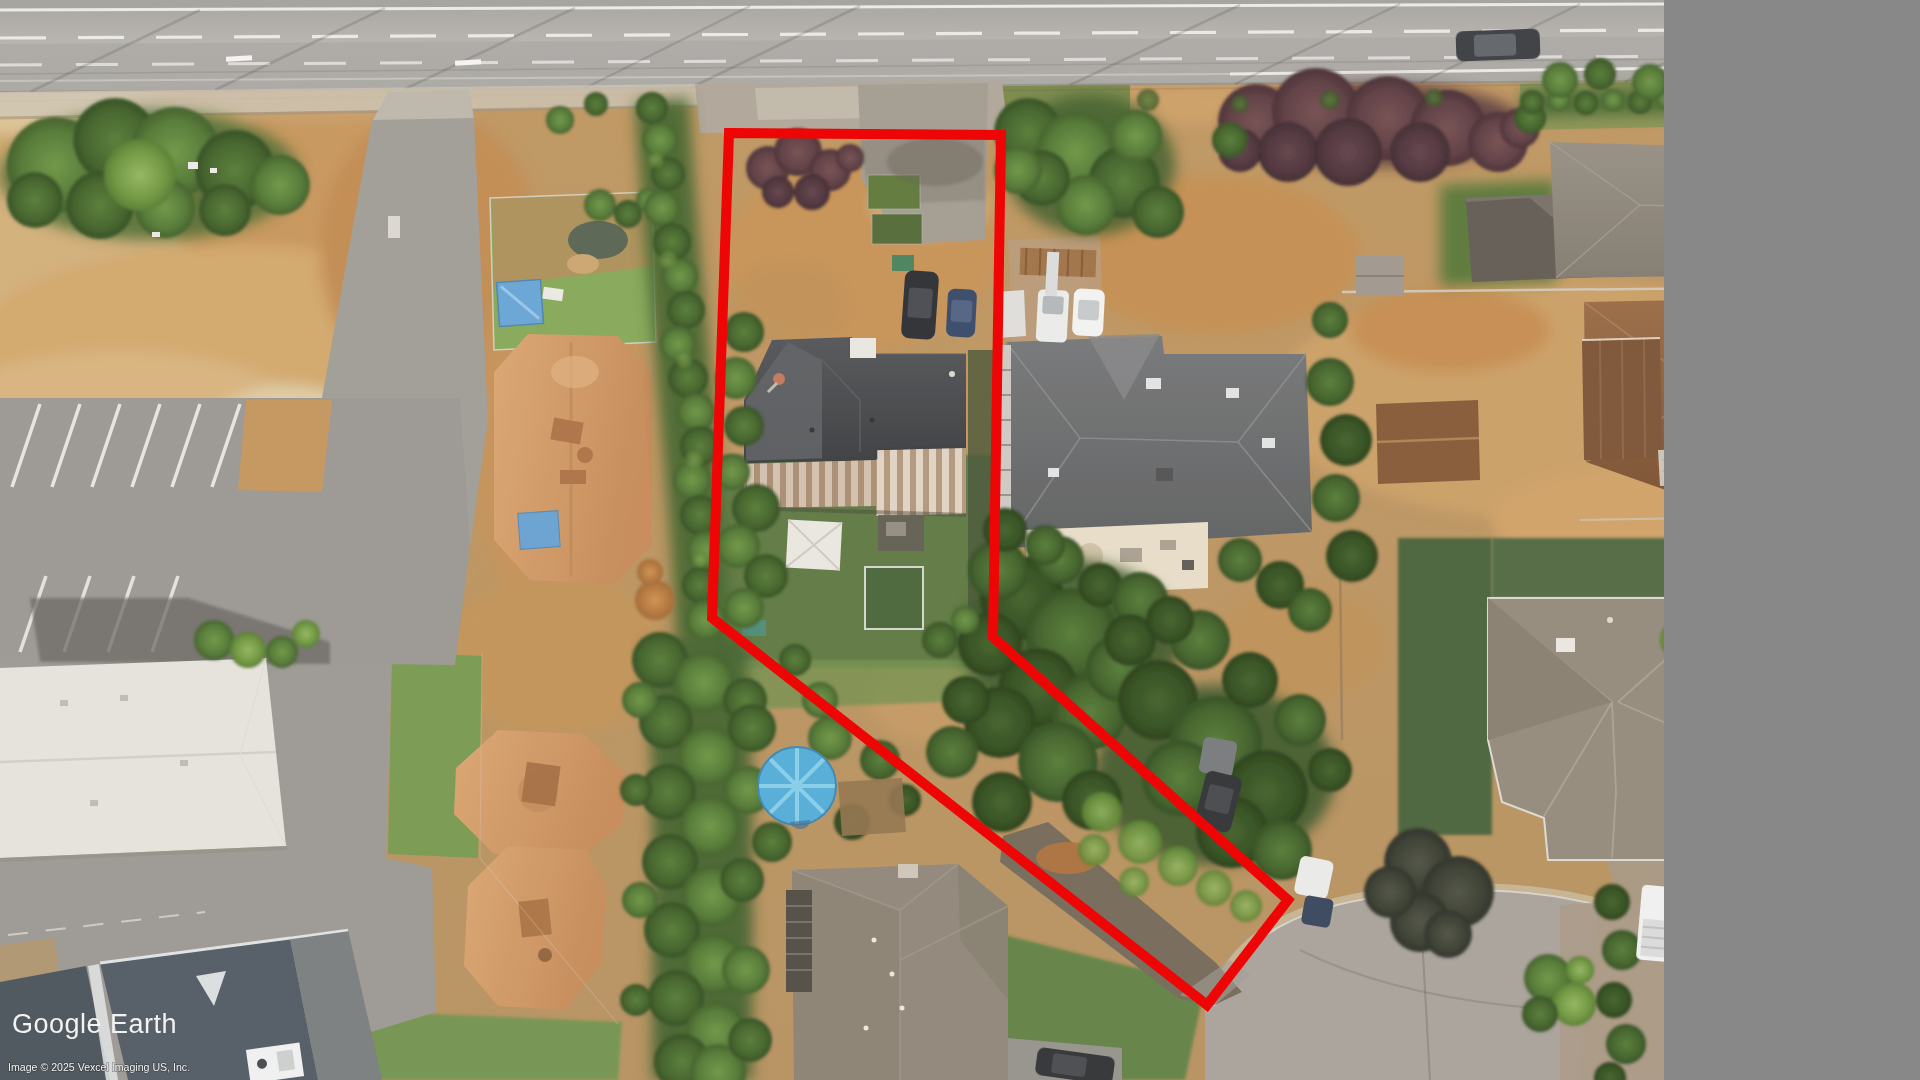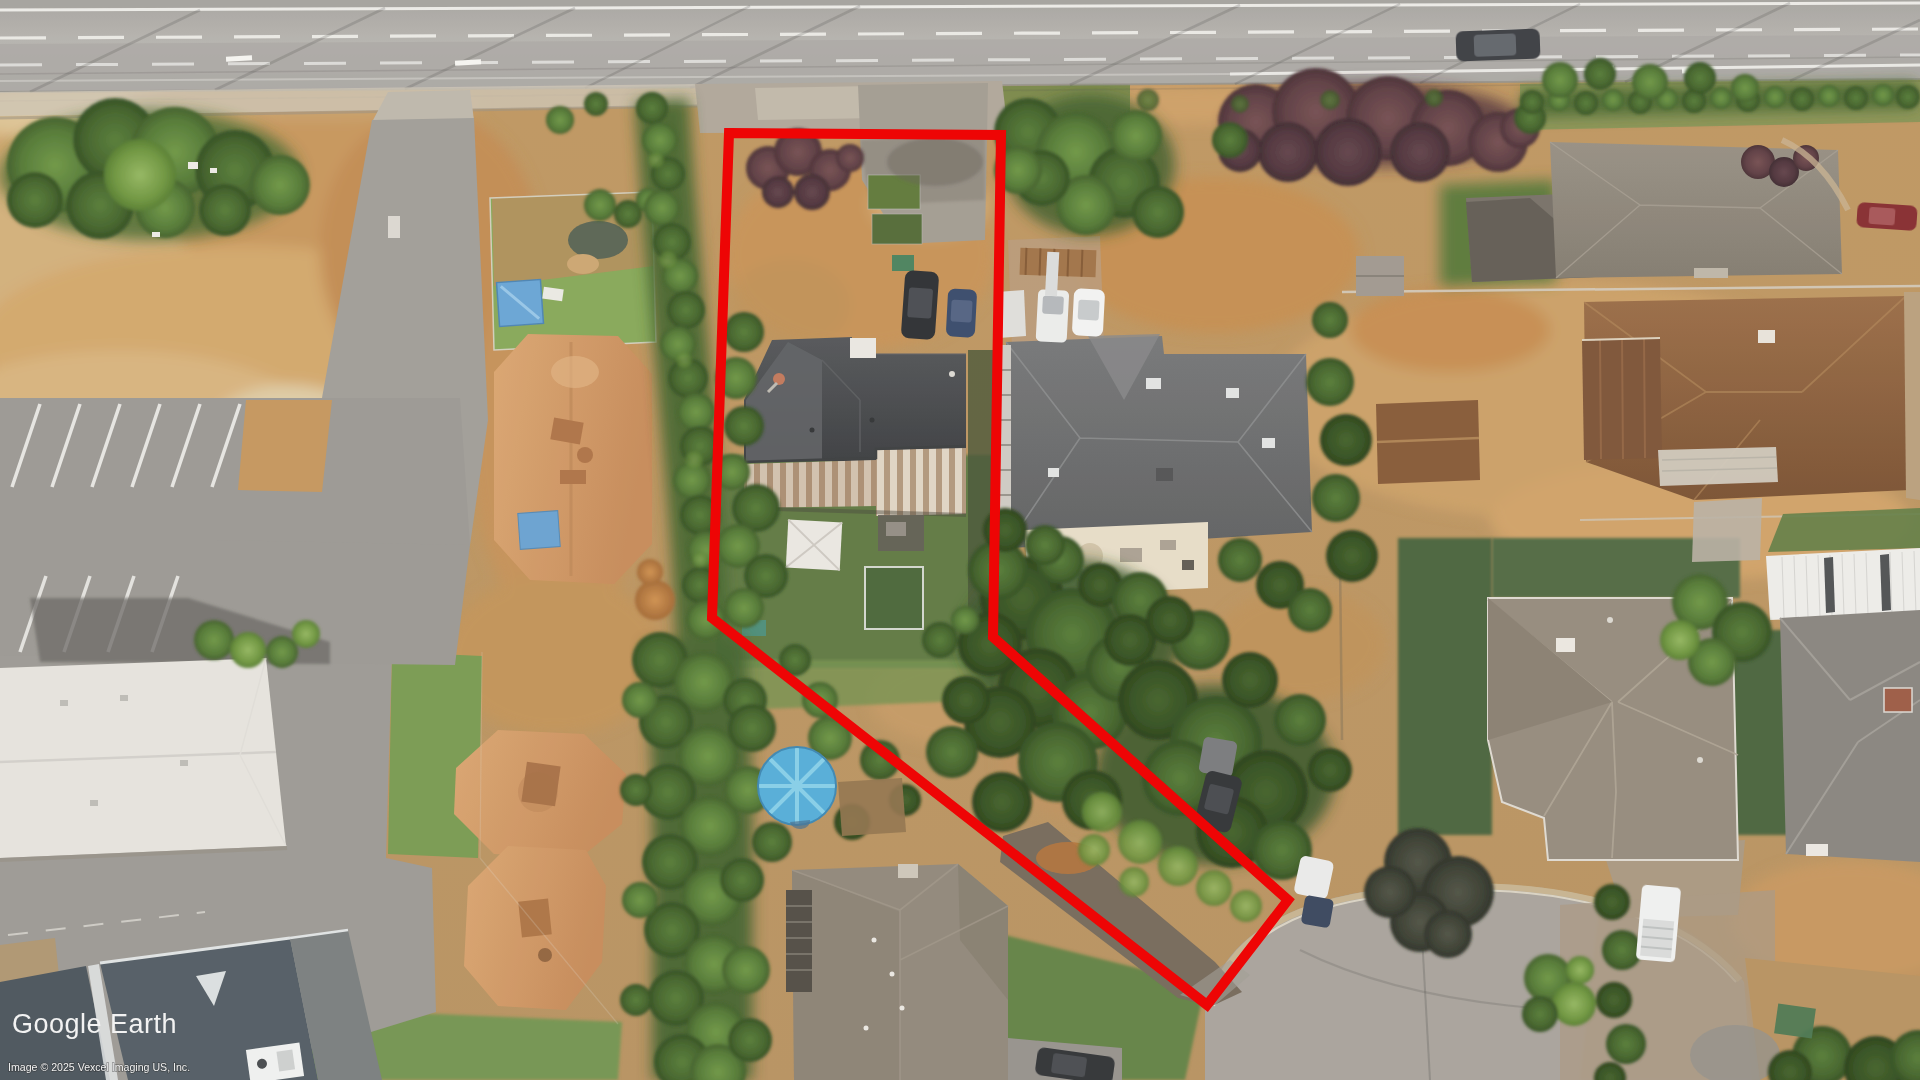--- a/index.html
+++ b/index.html
@@ -1,16 +1,16 @@
 <!DOCTYPE html>
 <html><head>
 <meta charset="utf-8">
 <style>
 html,body{margin:0;padding:0;background:#888;}
-#stage{position:relative;width:1920px;height:1080px;overflow:hidden;font-family:"Liberation Sans",sans-serif;}
+#stage{position:relative;width:1664px;height:1080px;overflow:hidden;font-family:"Liberation Sans",sans-serif;}
 svg{display:block;}
 </style>
 </head>
 <body>
 <div id="stage">
 <svg width="1920" height="1080" viewBox="0 0 1920 1080">
 <defs>
 <linearGradient id="roadG" x1="0" y1="0" x2="0" y2="1">
  <stop offset="0" stop-color="#a19f9c"></stop>
           <stop offset="0.45" stop-color="#b0aeab"></stop>

